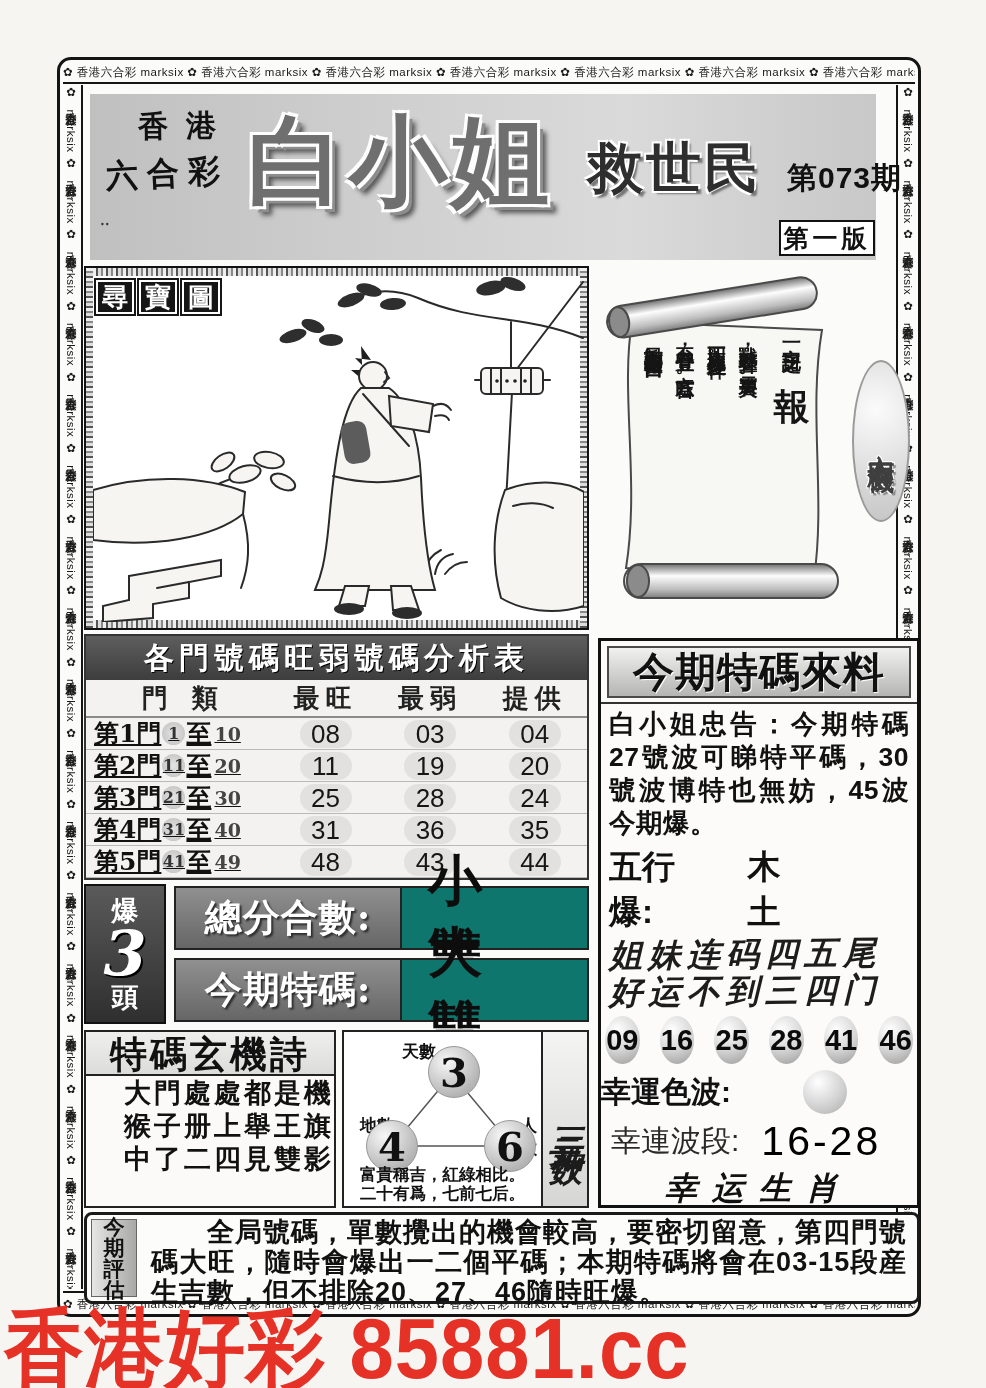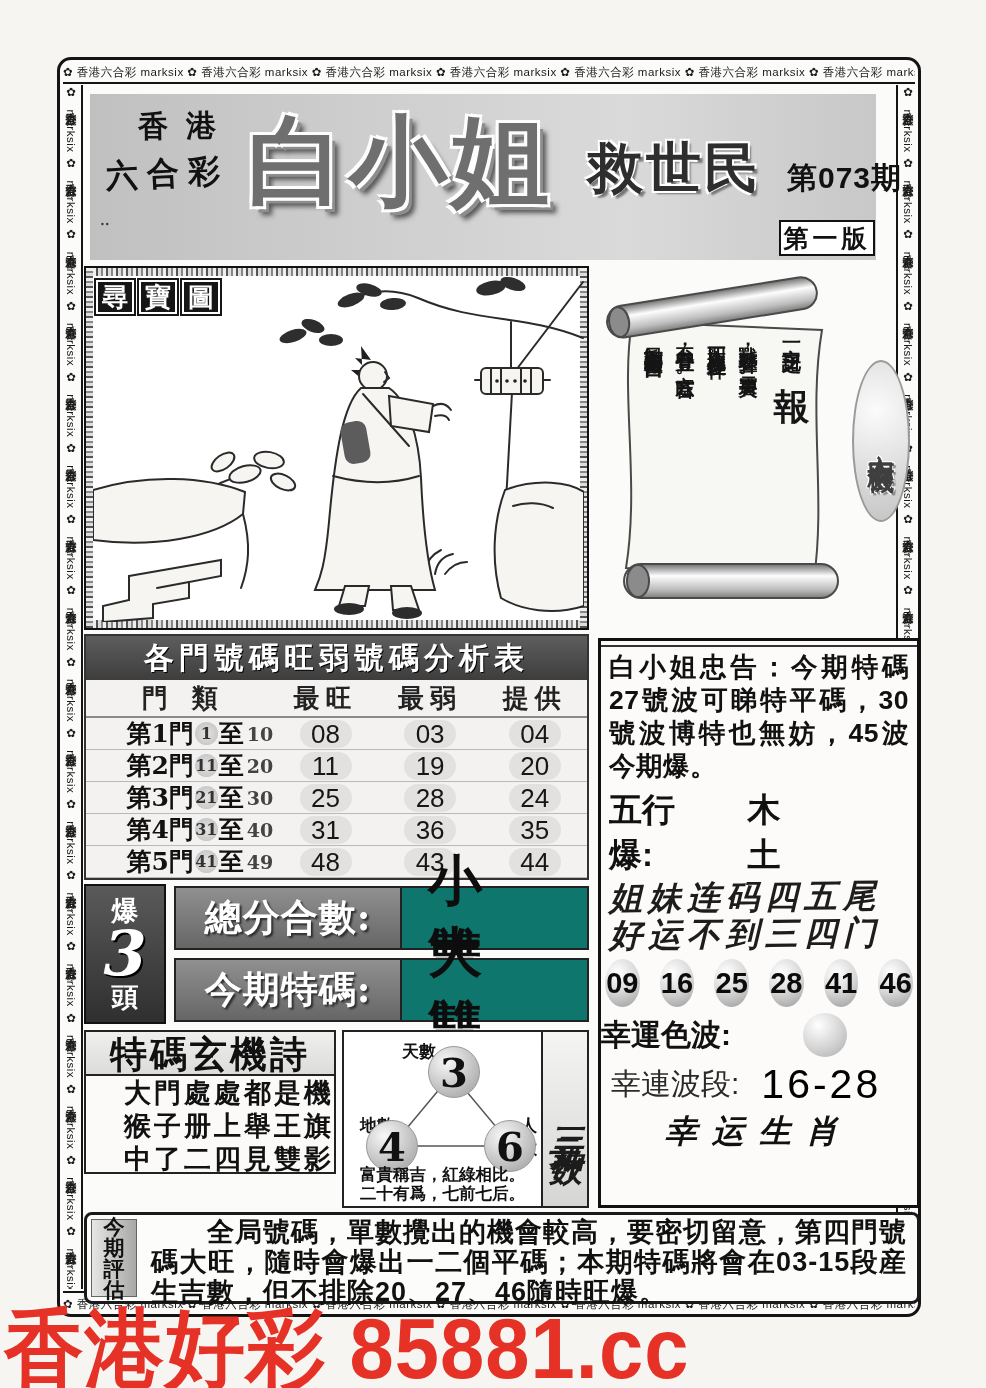--- a/index.html
+++ b/index.html
@@ -51,21 +51,21 @@
   .analysis { position:absolute; left:84px; top:634px; width:505px; z-index:2; border:2px solid #333; background:#f3f2f0; }
   .analysis-title { height:44px; background:linear-gradient(#5e5e5e,#3d3d3d); color:#fff; text-align:center;
              font-family:"DejaVu Serif",serif; font-size:30px; font-weight:900; letter-spacing:5px; line-height:44px;
              text-shadow:1px 1px 0 #000; }
   .arow { display:flex; border-bottom:1px solid #b9b9b9; align-items:center; height:32px; background:#f3f2f0; }
   .arow.head { height:38px; border-bottom:2px solid #8a8a8a; }
   .ac { text-align:center; }
   .ac1 { width:188px; } .ac2,.ac3,.ac4 { width:105px; }
   .head .ac { font-family:"DejaVu Serif",serif; font-size:26px; font-weight:900; letter-spacing:6px; color:#222; }
   .head .ac1 { letter-spacing:24px; text-indent:24px; }
-  .gate-label { font-family:"DejaVu Serif",serif; font-size:25px; font-weight:900; display:flex; align-items:center; justify-content:flex-end; padding-left:8px; }
+  .gate-label { font-family:"DejaVu Serif",serif; font-size:25px; font-weight:900; display:flex; align-items:center; justify-content:flex-start; padding-left:8px;text-decoration:underline; }
   .circ { display:inline-flex; width:23px; height:23px; border-radius:50%; background:radial-gradient(#e4e4e4,#bdbdbd);
           align-items:center; justify-content:center; font-size:16px; font-weight:700; color:#333; margin:0 1px; font-family:"DejaVu Serif",serif;}
   .to-num { font-size:19px; color:#444; font-family:"DejaVu Serif",serif; margin-left:3px; }
   .pill { display:inline-block; min-width:52px; border-radius:14px; background:#e2e1df; font-size:26px; font-weight:500;
           color:#161616; line-height:28px; }
 
   
   .burst-wrap { position:absolute; left:84px; top:884px; width:505px; height:140px; z-index:2; }
   .burst-box { position:absolute; left:0; top:0; width:82px; height:140px; background:linear-gradient(#5a5a5a,#2f2f2f);
           border:2px solid #111; color:#fff; display:flex; flex-direction:column; align-items:center; justify-content:center; }
@@ -74,21 +74,21 @@
           text-shadow:2px 2px 0 #000; }
   .burst-row { position:absolute; left:90px; width:415px; height:64px; display:flex; }
   .burst-row .blabel { width:228px; background:linear-gradient(#909090,#666); border:2px solid #222; color:#fff;
           font-family:"DejaVu Serif",serif; font-size:37px; font-weight:900; display:flex; align-items:center; justify-content:center;
           letter-spacing:1px; text-shadow:2px 2px 2px #2e2e2e; }
   .burst-row .bvalue { flex:1; background:#0f766e; border:2px solid #222; border-left:none; color:#0d0d0d;
           font-family:"DejaVu Serif",serif; font-size:54px; font-weight:900; display:flex; align-items:center;
           padding-left:26px; letter-spacing:48px; }
 
   
-  .poem { position:absolute; left:84px; top:1030px; width:252px; height:144px; border:2px solid #222; background:#fbfaf8; z-index:2; }
+  .poem { position:absolute; left:84px; top:1030px; width:252px; height:178px; border:2px solid #222; background:#fbfaf8; z-index:2; }
   .poem-title { text-align:center; font-size:37px; font-weight:900; font-family:"DejaVu Serif",serif; letter-spacing:3px;
           background:linear-gradient(#efefed,#dcdcda); border-bottom:2px solid #222; line-height:44px; height:44px; }
   .poem-line { text-align:right; font-size:27px; font-weight:900; letter-spacing:3px; line-height:32px; margin-top:1px; }
 
   
   .trinity { position:absolute; left:342px; top:1030px; width:247px; height:178px; border:2px solid #222; background:#fff;
           display:flex; z-index:2; }
   .tri-main { flex:1; position:relative; }
   .tri-label { position:absolute; font-size:17px; font-weight:900; font-family:Liberation Serif, serif; }
   .tri-ball { position:absolute; width:52px; height:52px; border-radius:50%;
@@ -370,20 +370,21 @@
     <div class="tri-ball" style="left:140px;top:88px">6</div>
     <div class="tri-cap">
       <div>富貴稱吉，紅綠相比。</div>
       <div>二十有爲，七前七后。</div>
     </div>
   </div>
   <div class="tri-side">三元神数</div>
 </div>
 
 <div class="special">
+  <div class="sp-title">今期特碼來料</div>
   <div class="sp-rule"></div>
   <div class="sp-advice">白小姐忠告：今期特碼27號波可睇特平碼，30號波博特也無妨，45波今期爆。</div>
   <div class="sp-wuxing">
     <span>五行爆:</span>
     <span class="wx-vals">木土</span>
   </div>
   <div class="hand">姐妹连码四五尾</div>
   <div class="hand">好运不到三四门</div>
   <div class="balls">
     <div class="ball">09</div>

